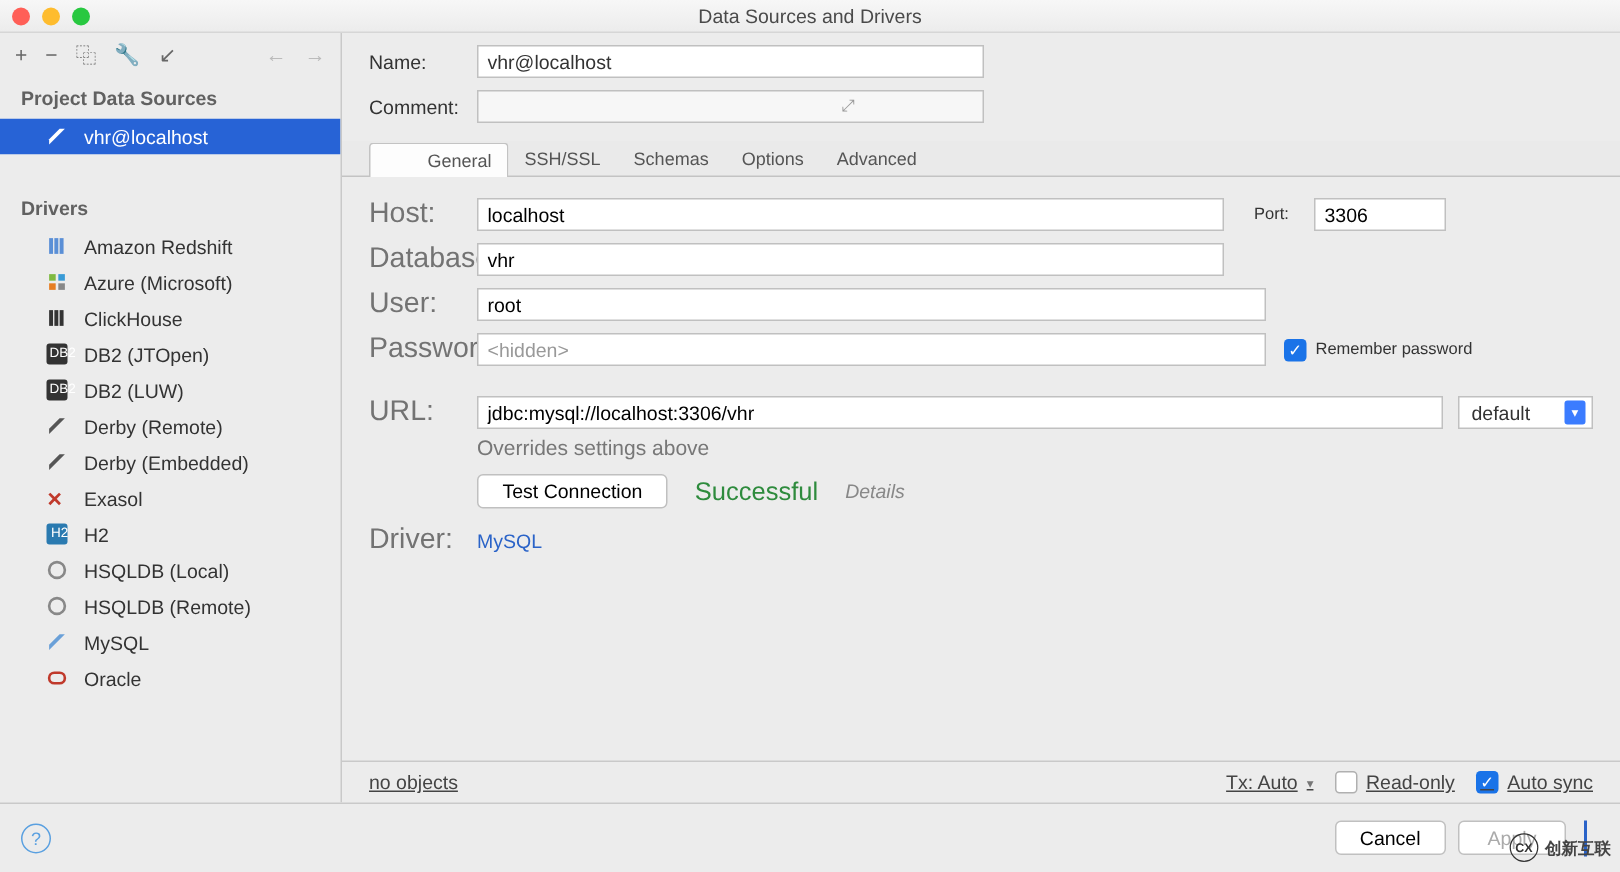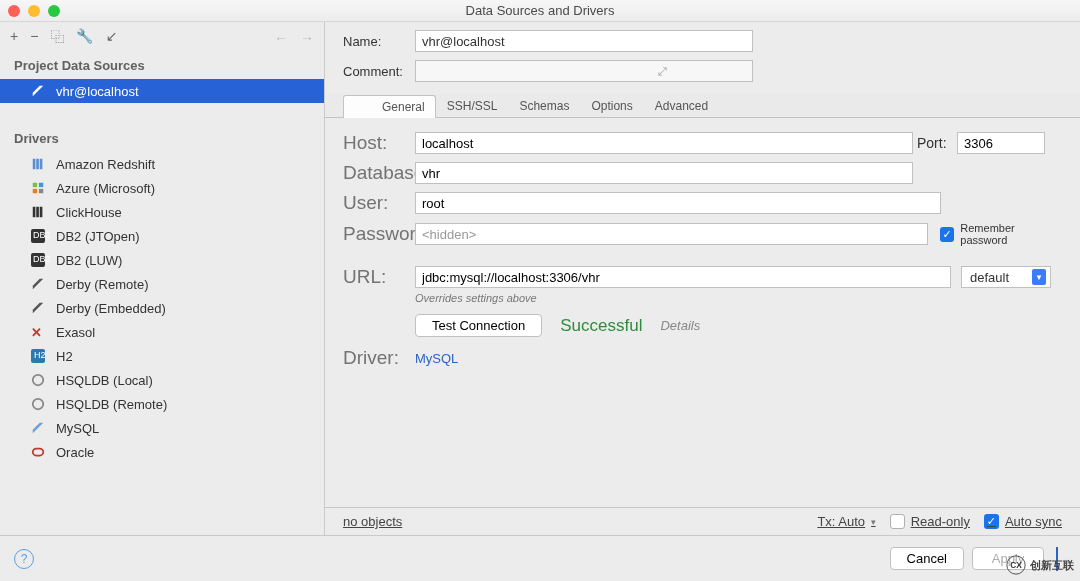--- a/index.html
+++ b/index.html
@@ -40,30 +40,30 @@
 .tab.active { background: #fdfdfd; border-color: #c3c3c3; border-radius: 3px 3px 0 0; position: relative; top: 1px; padding-left: 38px; }
 
 .panel { padding: 14px 18px; flex: 1; }
 .prow { display: flex; align-items: center; margin-bottom: 8px; }
 .prow label.l { width: 72px; font-size: 19px; color: #737373; }
 .prow input { height: 22px; padding: 2px 6px; border: 1px solid #c0c0c0; font-size: 13px; background: #fff; }
 .host { width: 498px; }
 .db  { width: 498px; }
 .user{ width: 526px; }
 .pwd { width: 526px; color: #999; }
-.port-label { width: 40px; margin-left: 4px; font-size: 14px; }
+.port-label { width: 40px; margin-left: 20px; font-size: 11px; }
 .port { width: 88px; }
 .remember { display: flex; align-items: center; gap: 6px; margin-left: 12px; font-size: 11px; color: #333; }
 .chk { width: 15px; height: 15px; border-radius: 3px; display: inline-flex; align-items: center; justify-content: center; font-size: 11px; }
 .chk.checked { background: #1a73e8; color: #fff; }
 .chk.unchecked { background: #fff; border: 1px solid #b0b0b0; }
-.url { width: 536px; }
+.url { width: 644px; }
 .select { width: 90px; height: 22px; border: 1px solid #c0c0c0; background: #fff; font-size: 13px; margin-left: 10px; display: inline-flex; align-items: center; padding: 0 4px 0 8px; justify-content: space-between; }
 .select .arrow { background: #3b7cff; color: #fff; width: 14px; height: 16px; display: inline-flex; align-items: center; justify-content: center; font-size: 9px; border-radius: 2px; }
-.hint { font-size: 11px; color: #777; margin-left: 72px; margin-top: -4px; margin-bottom: 10px; font-style: italic; }
+.hint { font-size: 14px; color: #777; margin-left: 72px; margin-top: -4px; margin-bottom: 10px; }
 .testrow { display: flex; align-items: center; margin-left: 72px; gap: 18px; margin-bottom: 10px; }
 .btn { background: #fff; border: 1px solid #c0c0c0; border-radius: 4px; padding: 3px 16px; font-size: 13px; cursor: pointer; }
 .success { color: #2e8b3d; font-size: 17px; }
 .details { color: #888; font-size: 13px; cursor: pointer; font-style: italic; }
 .driverrow a { color: #2a63c8; text-decoration: none; font-size: 13px; }
 
 .statusbar { display: flex; align-items: center; padding: 6px 18px; border-top: 1px solid #c9c9c9; font-size: 13px; color: #444; gap: 14px; background:#ececec;text-decoration:underline; }
 .statusbar .sp { flex: 1; }
 .statusbar .grp { display: flex; align-items: center; gap: 6px; }
 

